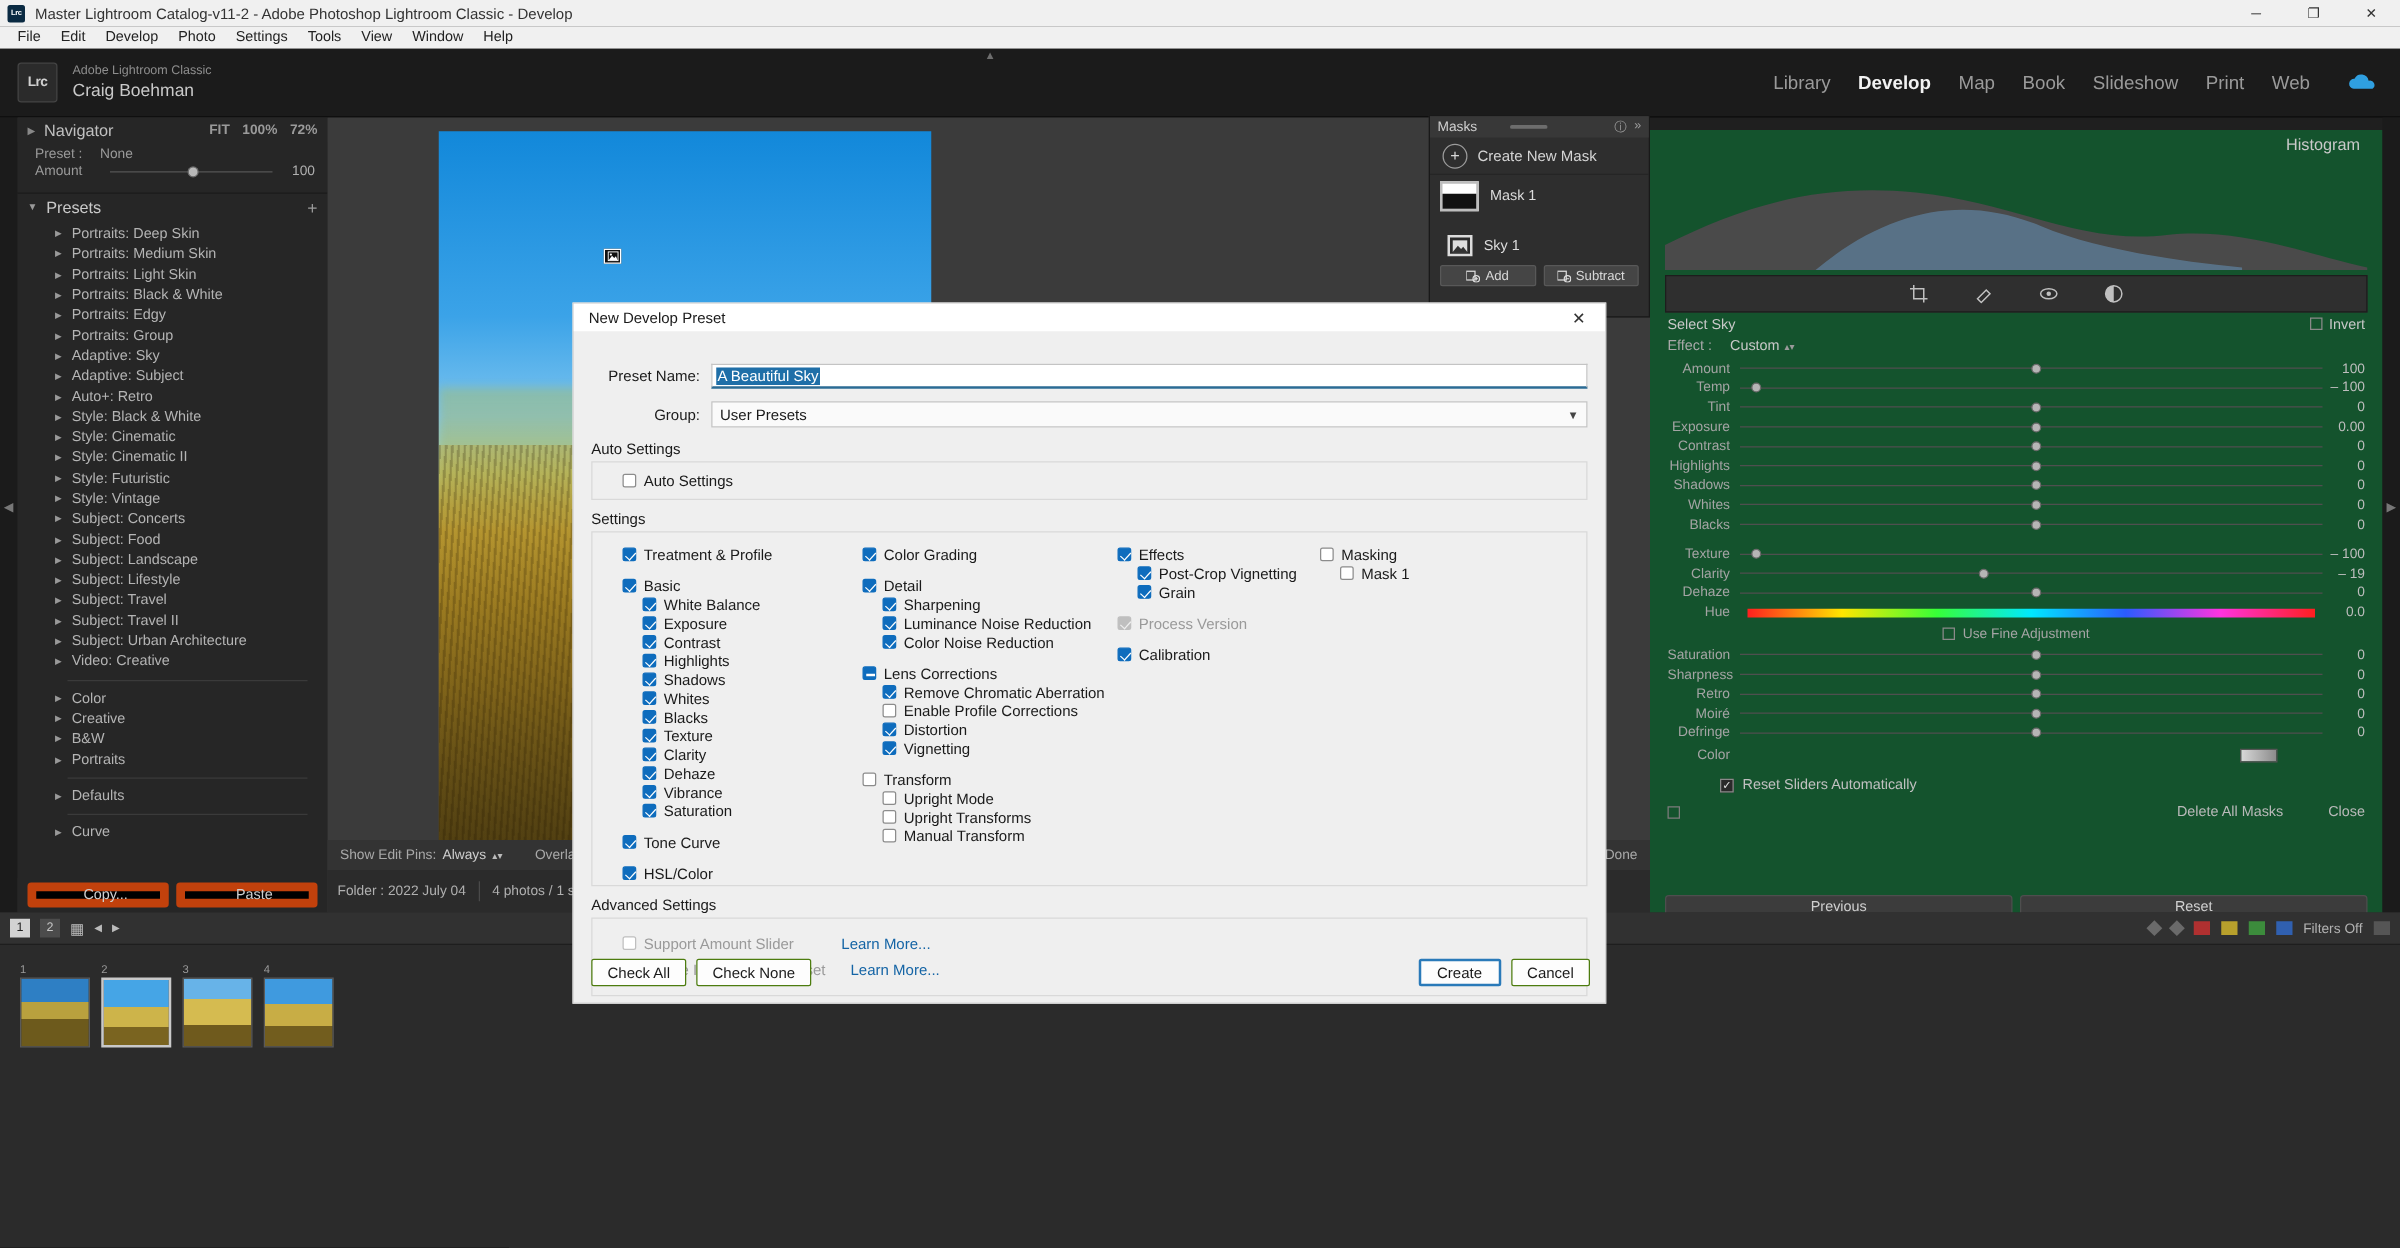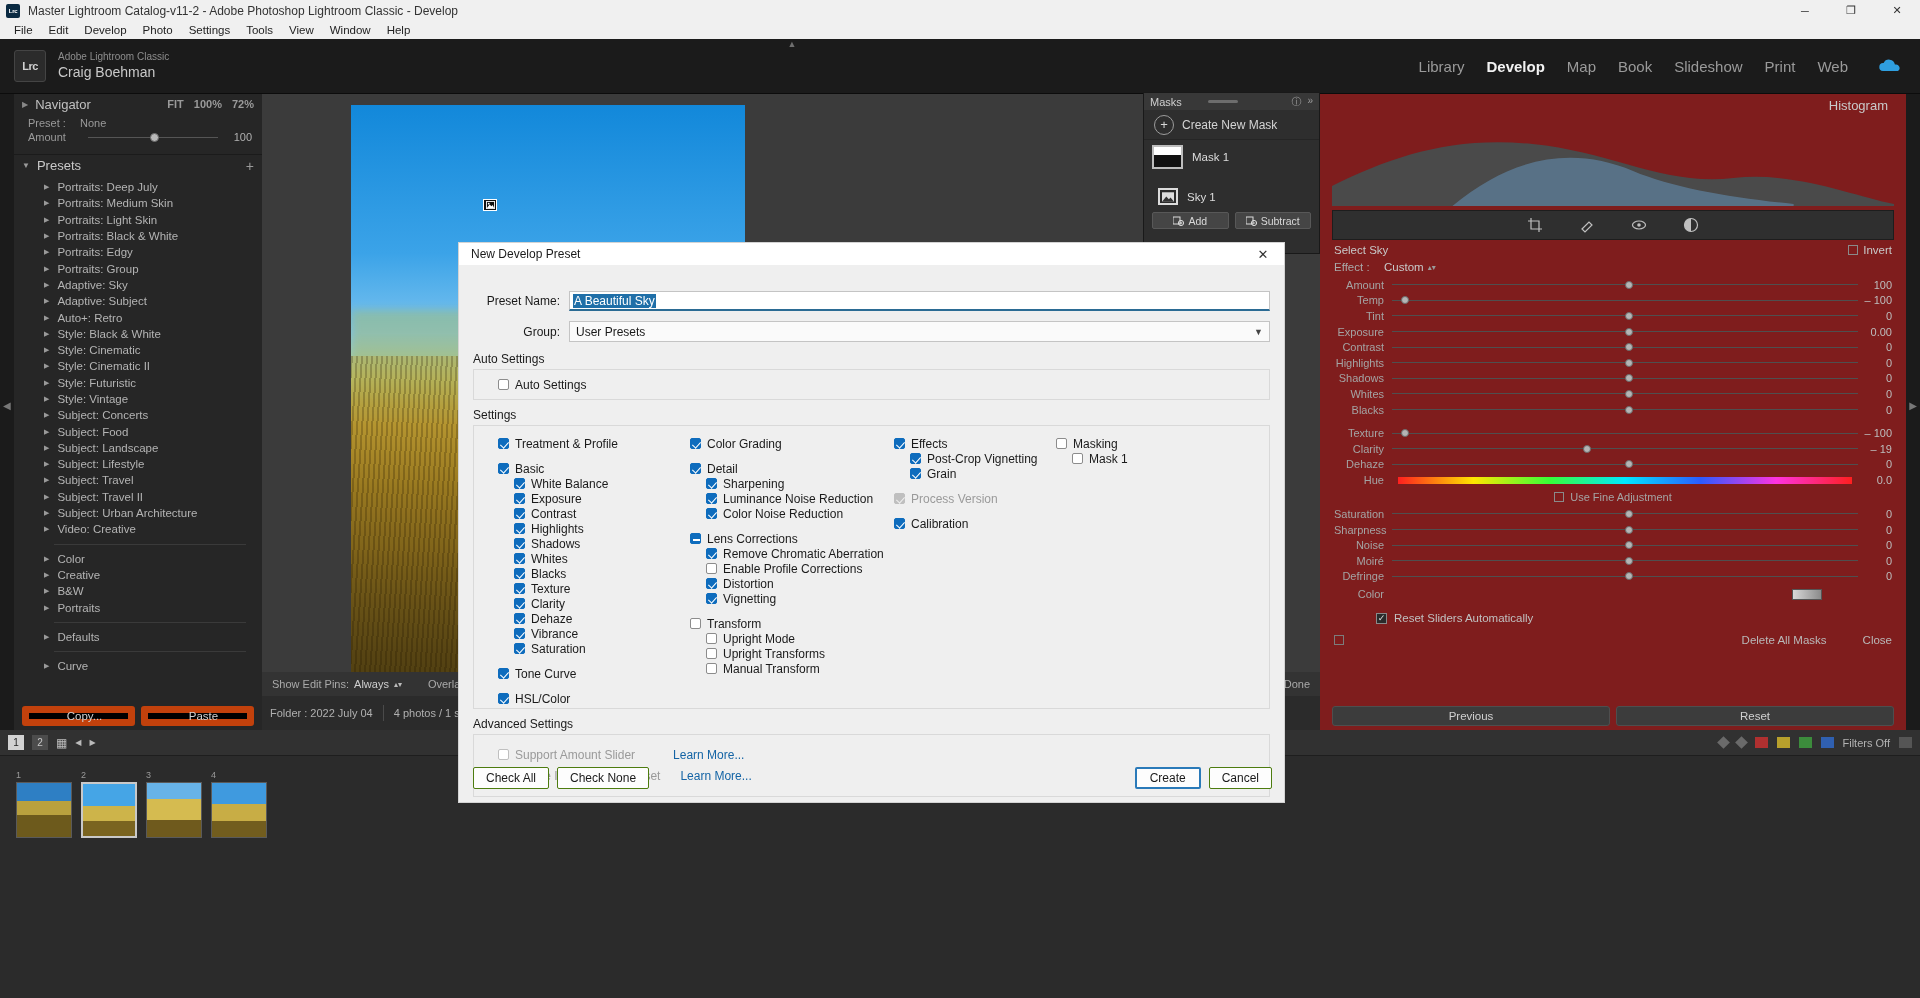--- a/index.html
+++ b/index.html
@@ -183,22 +183,22 @@
   .sky-icon { width:20px; height:17px; border:2px solid #dcdcdc; background:#2b2b2b;
               display:flex; align-items:center; justify-content:center; }
   .addsub { display:flex; gap:6px; padding:2px 8px 6px; }
   .as-btn {
     flex:1; height:17px; background:#454545; border:1px solid #585858; border-radius:2px;
     color:#d8d8d8; font-size:10.5px; display:flex; align-items:center; justify-content:center; gap:4px;
   }
 
   
   .rightpanel {
-    position:absolute; left:1320px; top:94px; width:586px; height:636px;
-    background:#7f1d1d;
+    position:absolute; left:1320px; top:104px; width:586px; height:636px;
+    background:#14532d;
   }
   .right-edge { position:absolute; right:0; top:94px; width:14px; height:636px; background:#1b1b1b; }
   .right-collapse { position:absolute; right:3px; top:400px; color:#777; font-size:10px; }
   .hist-head {
     height:22px; display:flex; align-items:center; justify-content:flex-end;
     padding:0 18px; color:#c9c9c9; font-size:13px;
   }
   .hist-box { height:90px; margin:0 12px; }
   .mask-toolstrip {
     height:30px; margin:4px 12px 0; background:#2f2f2f; border:1px solid #1d1d1d;
@@ -426,21 +426,21 @@
 
     <div class="presets-header">
       <span class="tri">▼</span>
       <span>Presets</span>
       <span class="plus">+</span>
     </div>
 
     <div class="preset-list" id="preset-list">
         <div class="preset-row">
           <span class="tri">▶</span>
-          <span>Portraits: Deep July</span>
+          <span>Portraits: Deep Skin</span>
         </div>
         <div class="preset-row">
           <span class="tri">▶</span>
           <span>Portraits: Medium Skin</span>
         </div>
         <div class="preset-row">
           <span class="tri">▶</span>
           <span>Portraits: Light Skin</span>
         </div>
         <div class="preset-row">
@@ -792,21 +792,21 @@
           <span class="sl-val">0</span>
         </div>
         <div class="sl-row">
           <span class="sl-name">Sharpness</span>
           <span class="sl-track">
             <span class="knob" style="left: 50%;"></span>
           </span>
           <span class="sl-val">0</span>
         </div>
         <div class="sl-row">
-          <span class="sl-name">Noise</span>
+          <span class="sl-name">Retro</span>
           <span class="sl-track">
             <span class="knob" style="left: 50%;"></span>
           </span>
           <span class="sl-val">0</span>
         </div>
         <div class="sl-row">
           <span class="sl-name">Moiré</span>
           <span class="sl-track">
             <span class="knob" style="left: 50%;"></span>
           </span>

